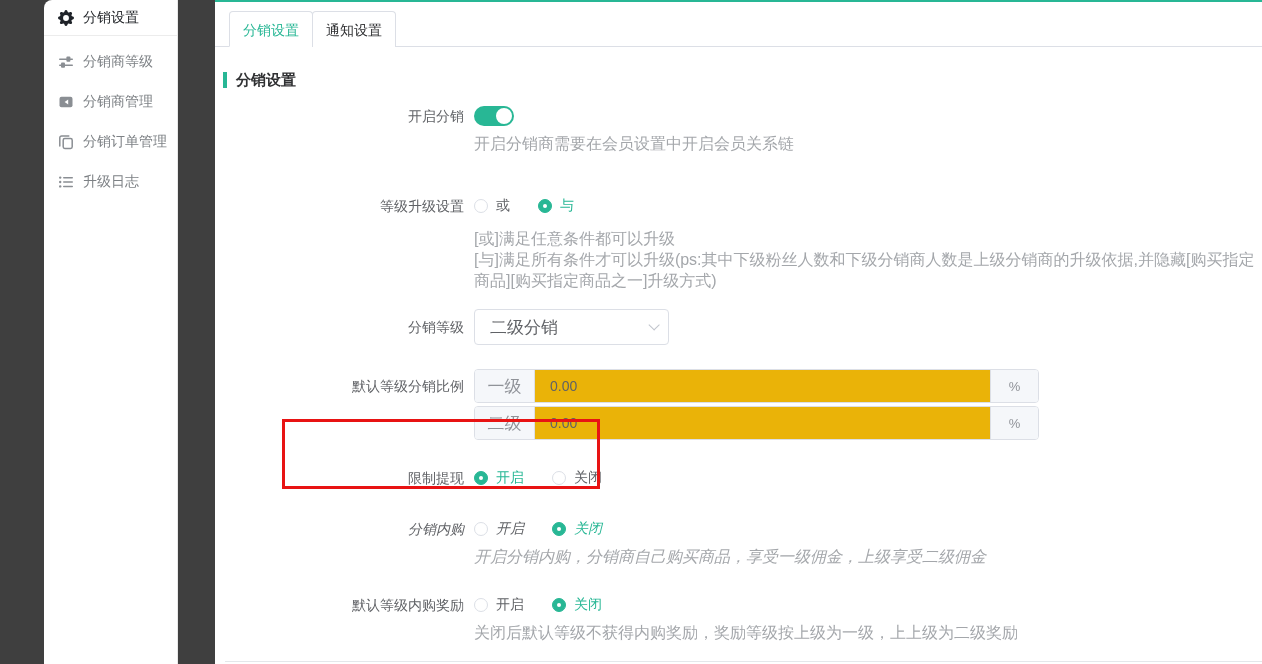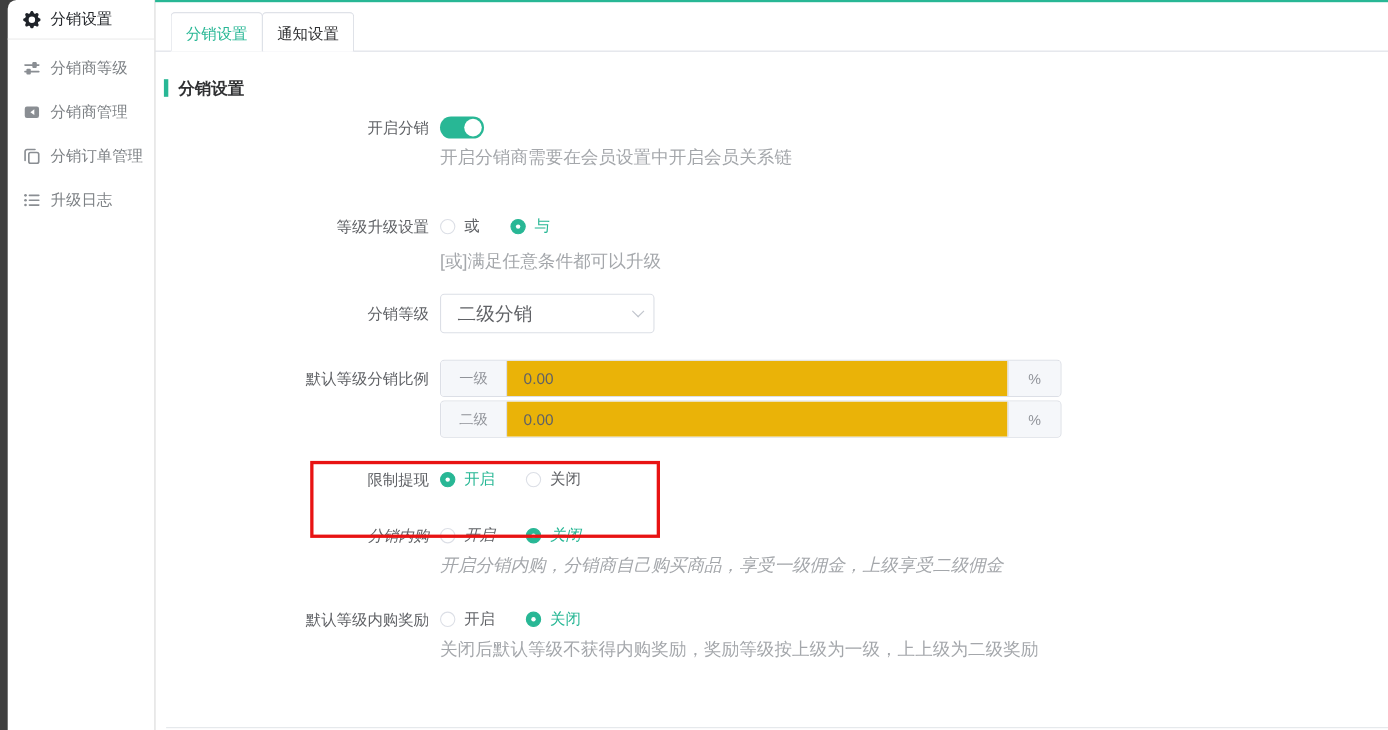--- a/index.html
+++ b/index.html
@@ -1,19 +1,19 @@
 <!DOCTYPE html>
 <html><head>
 <meta charset="utf-8">
 <style>
   * { margin:0; padding:0; box-sizing:border-box; }
   html,body { width:1262px; height:664px; }
   body { font-family:"Liberation Sans","DejaVu Sans",sans-serif; background:#fff; }
 
-  .app { position:relative; width:1262px; height:664px; background:#3f3f3f; display:flex; overflow:hidden; }
+  .app { position:relative; width:1262px; height:664px; background:#3f3f3f; display:flex; overflow:hidden;gap:37px; }
 
   
   .rail { width:7px; height:100%; background:#3f3f3f; flex:0 0 7px; }
 
   
   .sidebar { width:134px; flex:0 0 134px; background:#fff; border-right:1px solid #e8e8e8; border-top-left-radius:8px; height:100%; }
   .side-item { height:40px; display:flex; align-items:center; padding-left:14px; gap:9px; font-size:14px; color:#7d8185; cursor:pointer; white-space:nowrap; }
   .side-item .icn { width:16px; height:16px; flex:0 0 16px; color:#8a8e93; display:inline-flex; }
   .side-item.active { height:36px; color:#24272b; border-bottom:1px solid #ececec; }
   .side-item.active .icn { color:#1f2329; }
@@ -74,21 +74,21 @@
   .radio.checked .rlabel { color:#28b795; }
 
   
   .select { width:195px; height:36px; border:1px solid #dcdfe6; border-radius:4px; display:flex; align-items:center; padding:0 12px 0 15px; cursor:pointer; background:#fff; }
   .select .sval { flex:1; font-size:17px; color:#606266; }
   .select .chev { width:8px; height:8px; border-right:1.5px solid #c0c4cc; border-bottom:1.5px solid #c0c4cc; transform:rotate(45deg) translateY(-3px); }
 
   
   .igroup { width:565px; height:34px; border:1px solid #dcdfe6; border-radius:4px; display:flex; overflow:hidden; background:#fff; }
   .igroup + .igroup { margin-top:3px; }
-  .igroup .prepend { width:60px; flex:0 0 60px; background:#f5f7fa; border-right:1px solid #dcdfe6; color:#909399; font-size:13px; display:flex; align-items:center; justify-content:center; }
+  .igroup .prepend { width:60px; flex:0 0 60px; background:#f5f7fa; border-right:1px solid #dcdfe6; color:#909399; font-size:17px; display:flex; align-items:center; justify-content:center; }
   .igroup .append { width:48px; flex:0 0 48px; background:#f5f7fa; border-left:1px solid #dcdfe6; color:#909399; font-size:13px; display:flex; align-items:center; justify-content:center; }
   .igroup input { flex:1; border:none; outline:none; padding:0 15px; font-size:14px; color:#606266; font-family:inherit; background:#eab308; min-width:0; }
 
   
   .red-box { position:absolute; left:282px; top:419px; width:318px; height:70px; border:3px solid #e81313; pointer-events:none; }
 </style>
 </head>
 <body>
 
 <div class="app">
@@ -180,20 +180,21 @@
             <span class="rdot"></span>
             <span class="rlabel">或</span>
           </label>
           <label class="radio checked">
             <span class="rdot"></span>
             <span class="rlabel">与</span>
           </label>
         </div>
         <div class="helper multi">
           <div>[或]满足任意条件都可以升级</div>
+          <div>[与]满足所有条件才可以升级(ps:其中下级粉丝人数和下级分销商人数是上级分销商的升级依据,并隐藏[购买指定商品][购买指定商品之一]升级方式)</div>
         </div>
       </div>
     </div>
 
     <div class="row r-level">
       <div class="label">分销等级</div>
       <div class="content">
         <div class="select">
           <span class="sval">二级分销</span>
           <span class="chev"></span>

